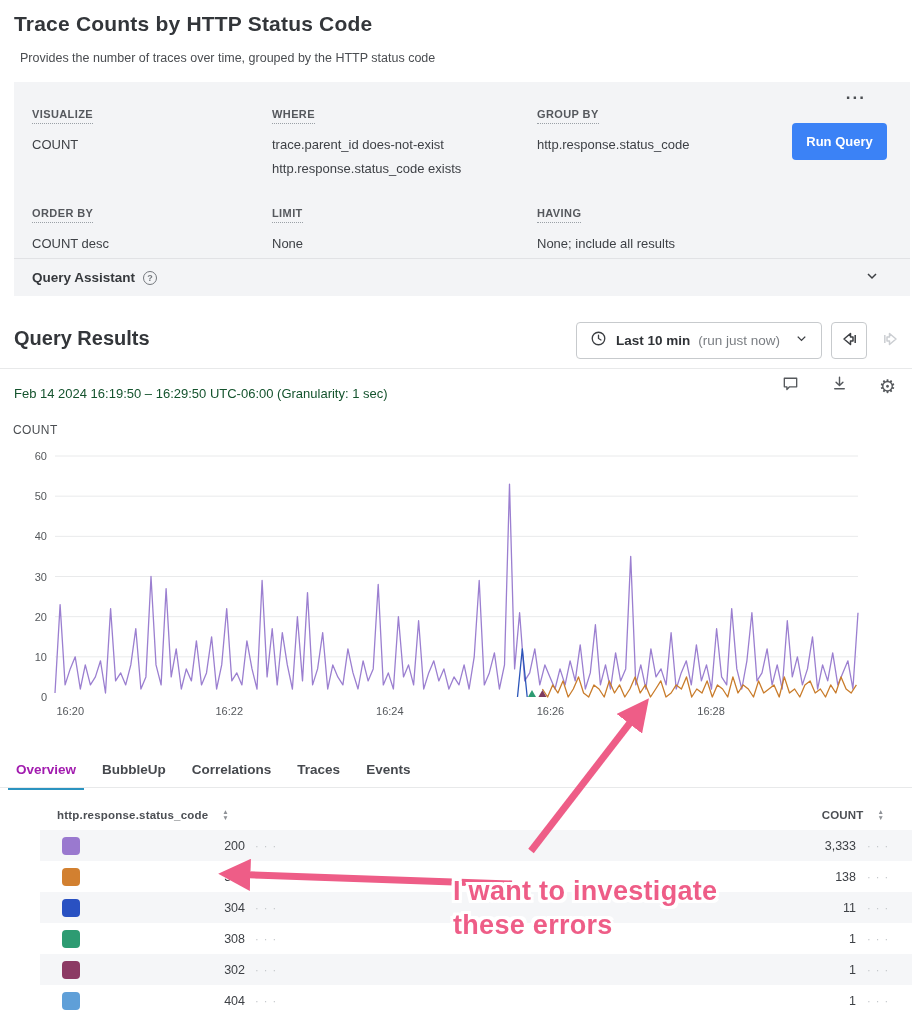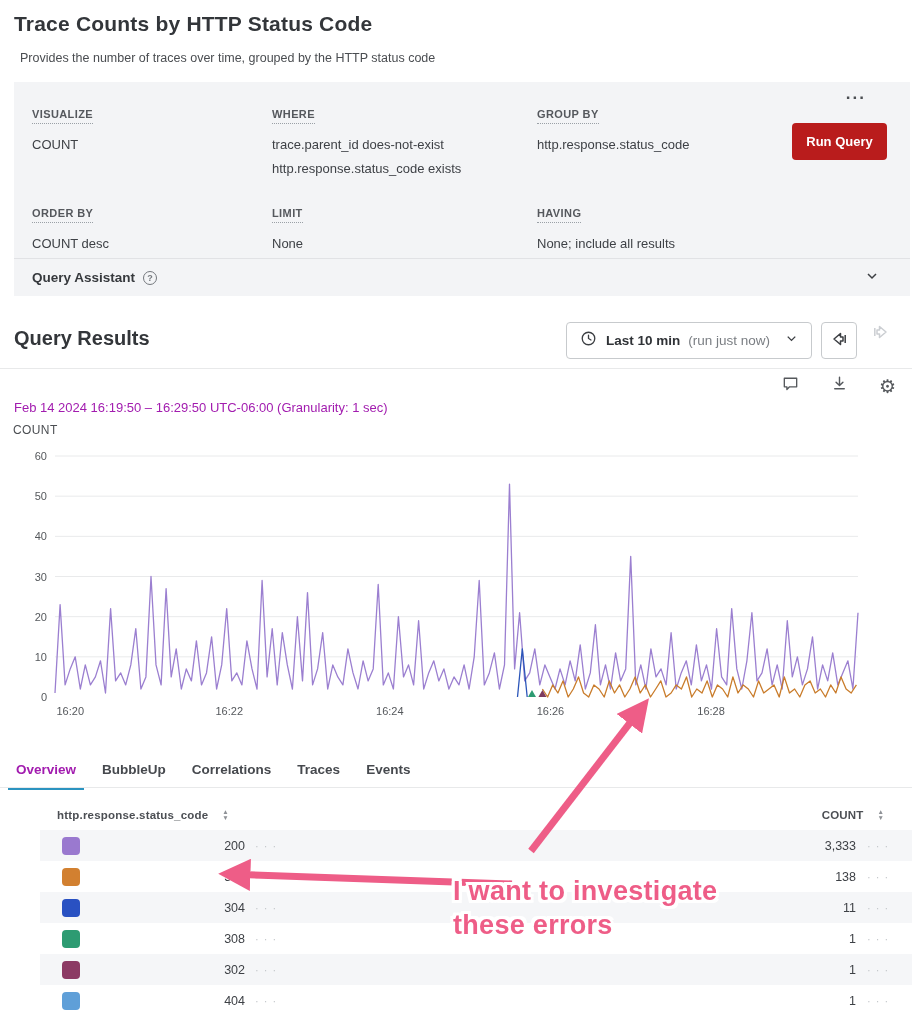--- a/index.html
+++ b/index.html
@@ -22,50 +22,50 @@
     padding:22px 0 0 18px; row-gap:22px;
   }
   .qp-section-label {
     display:inline-block; font-size:11px; font-weight:600; color:#55585d;
     letter-spacing:.4px; border-bottom:1px dotted #9aa0a6; padding-bottom:3px;
   }
   .qp-values { margin-top:9px; font-size:13px; color:#3e4146; line-height:24px; }
   .qp-menu-dots { top:2px; right:44px; font-size:17px; font-weight:700; color:#4b4e52; letter-spacing:2px; cursor:pointer; }
   .run-query-btn {
     top:41px; right:23px; width:95px; height:37px; border:none; border-radius:4px;
-    background:#b91c1c; color:#fff; font-family:"Liberation Sans",sans-serif;
+    background:#3b82f6; color:#fff; font-family:"Liberation Sans",sans-serif;
     font-size:13px; font-weight:700; cursor:pointer;
   }
   .assistant-bar {
     height:38px; border-top:1px solid #e1e2e5; display:flex; align-items:center; padding:0 30px 0 18px;
   }
   .assistant-label { font-size:13.5px; font-weight:700; color:#36393d; }
   .help-circle {
     width:14px; height:14px; border:1.2px solid #74787d; border-radius:50%;
     display:inline-grid; place-items:center; font-size:9px; color:#74787d; margin-left:8px; font-weight:600;
   }
   .assistant-chevron { margin-left:auto; }
 
   
   .results-heading { top:327px; left:14px; font-size:20px; font-weight:600; color:#33363a; }
-  .results-controls { top:322px; right:16px; display:flex; align-items:flex-start; gap:9px; }
+  .results-controls { top:322px; right:6px; display:flex; align-items:center; gap:9px; }
   .time-dropdown {
     display:flex; align-items:center; gap:8px; height:37px; padding:0 12px;
     border:1px solid #c7cacd; border-radius:4px; background:#fff; cursor:pointer;
   }
   .time-main { font-size:13.5px; color:#2f3236; font-weight:600; }
   .time-sub { font-size:13.5px; color:#7a7e83; }
   .history-back-btn {
     width:36px; height:37px; border:1px solid #c7cacd; border-radius:4px;
     background:#fff; display:grid; place-items:center; cursor:pointer;
   }
   .history-fwd { width:30px; display:grid; place-items:center; cursor:default; }
   .divider-full { left:0; right:0; height:1px; background:#e8e9ea; }
   .d1 { top:368px; }
-  .meta-text { top:400px; left:14px; font-size:13px; color:#a21caf; }
+  .meta-text { top:386px; left:14px; font-size:13px; color:#14532d; }
   .meta-icons { top:374px; right:16px; display:flex; align-items:center; gap:30px; }
   .gear-glyph { font-family:"DejaVu Sans",sans-serif; font-size:19px; color:#55585c; line-height:20px; }
 
   
   .chart-axis-title { top:423px; left:13px; font-size:12px; color:#4b4e52; letter-spacing:.4px; }
   .chart-svg { top:440px; left:0; }
 
   
   .tabs { top:754px; left:0; right:0; height:33px; display:flex; gap:26px; padding-left:16px; }
   .tab { font-size:13.5px; font-weight:600; color:#46494e; padding-top:8px; position:relative; cursor:pointer; }

